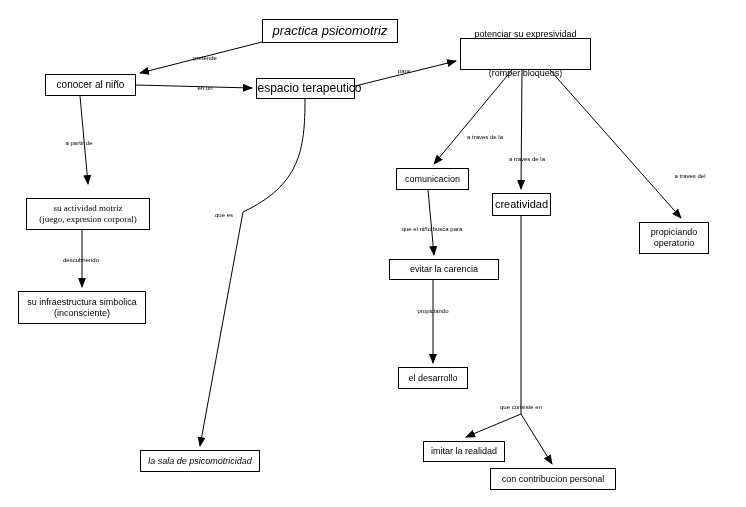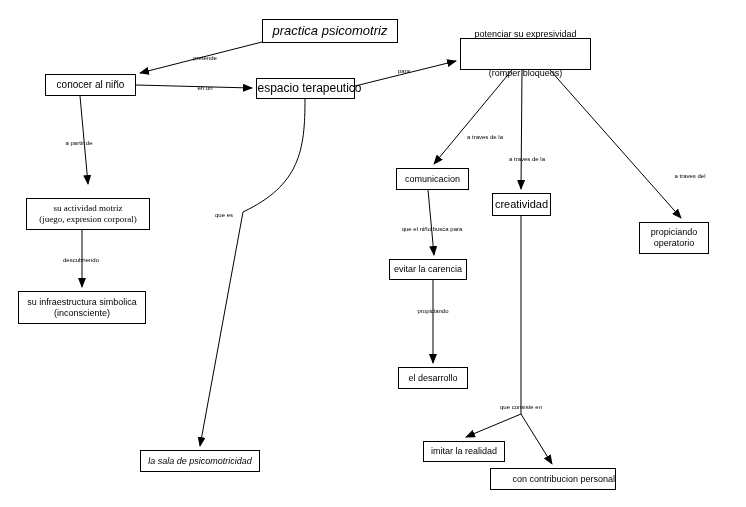--- a/index.html
+++ b/index.html
@@ -122,27 +122,27 @@
       <div class="node-box" style="left: 396px; top: 168px; width: 73px; height: 22px; font-size: 9px; text-align: center;">
         <span class="node-line">comunicacion</span>
       </div>
       <div class="node-box" style="left: 492px; top: 193px; width: 59px; height: 23px; font-size: 11px;">
         <span class="node-line">creatividad</span>
       </div>
       <div class="node-box" style="left: 639px; top: 222px; width: 70px; height: 32px; font-size: 9px;">
         <span class="node-line">propiciando</span>
         <span class="node-line">operatorio</span>
       </div>
-      <div class="node-box" style="left: 389px; top: 259px; width: 78px; height: 21px; font-size: 9px;">
+      <div class="node-box" style="left: 389px; top: 259px; width: 110px; height: 21px; font-size: 9px;">
         <span class="node-line">evitar la carencia</span>
       </div>
       <div class="node-box" style="left: 398px; top: 367px; width: 70px; height: 22px; font-size: 9px;">
         <span class="node-line">el desarrollo</span>
       </div>
       <div class="node-box" style="left: 423px; top: 441px; width: 82px; height: 21px; font-size: 9px;">
         <span class="node-line">imitar la realidad</span>
       </div>
-      <div class="node-box" style="left: 490px; top: 468px; width: 126px; height: 22px; font-size: 9px; align-items: flex-end;">
+      <div class="node-box" style="left: 490px; top: 468px; width: 126px; height: 22px; font-size: 9px;">
         <span class="node-line">con contribucion personal</span>
       </div>
     </div>
 
 </div>
 
 </body></html>

